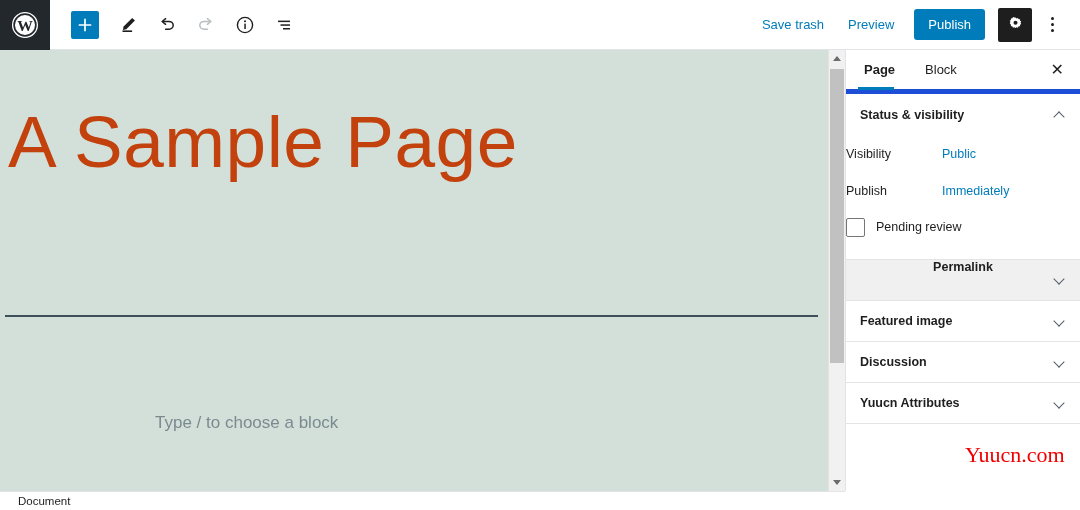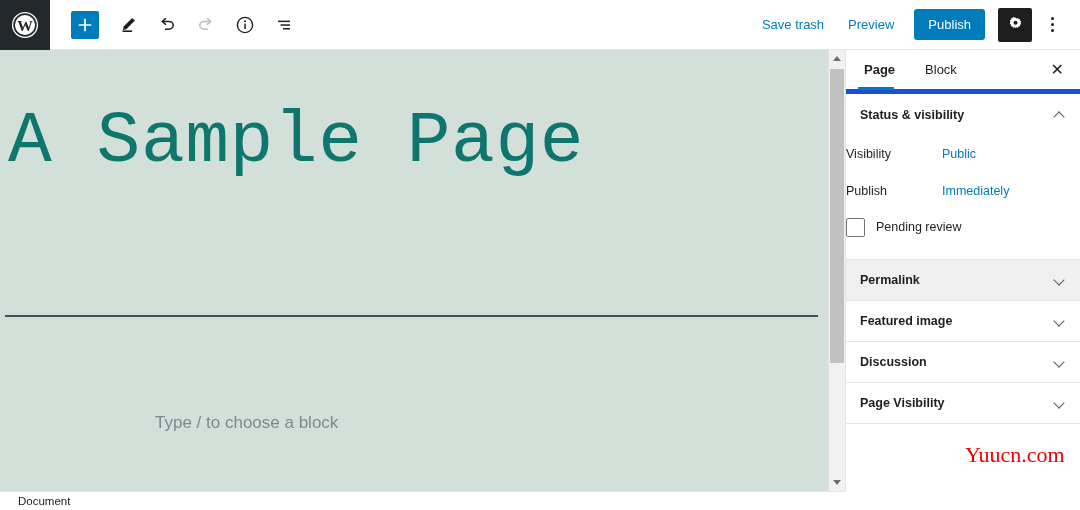--- a/index.html
+++ b/index.html
@@ -70,26 +70,26 @@
   .kebab-btn i { display: block; width: 3px; height: 3px; border-radius: 50%; background: #1e1e1e; }
 
   
   .canvas {
     position: absolute; top: 50px; left: 0; width: 828px; height: 441px;
     background: #d3e0da;
     overflow: hidden;
   }
   .post-title {
     position: absolute; left: 8px; top: 52px;
-    font-family: Liberation Mono, monospace;
+    font-family: Liberation Sans, sans-serif;
     font-weight: 100;
     font-size: 73px;
     line-height: 1.1;
     letter-spacing: 0.5px;
-    color: #0f766e;
+    color: #c2410c;
     white-space: nowrap;
   }
   .title-divider {
     position: absolute; left: 5px; top: 265px; width: 813px; height: 0;
     border-top: 2px solid #3d4f58;
   }
   .block-placeholder {
     position: absolute; left: 155px; top: 363px;
     font-family: "Liberation Sans", sans-serif;
     font-size: 17px; color: #7b8a8f;
@@ -142,21 +142,21 @@
   }
 
   .panel-head {
     height: 41px; display: flex; align-items: center;
     padding: 0 14px; cursor: pointer;
     font-size: 12.5px; font-weight: bold; color: #1e1e1e;
     border-bottom: 1px solid #e2e4e7;
     position: relative;
   }
   .panel-head .chev { margin-left: auto; color: #555d66; }
-  .panel-head.hover { background: #f0f0f0; }
+  .panel-head.hover { background: #f0f0f0; flex-direction: column; }
   .panel-head.open { border-bottom: none; }
 
   .panel-body { padding: 0 14px 14px 0; border-bottom: 1px solid #e2e4e7; }
   .row {
     display: flex; align-items: center; height: 37px;
     font-size: 12.5px; color: #1e1e1e;
   }
   .row .label { width: 96px; }
   .row .value {
     color: #007cba; background: none; border: none; cursor: pointer;
@@ -331,21 +331,21 @@
       <span>Featured image</span>
       <span class="chev"></span>
     </div>
 
     <div class="panel-head">
       <span>Discussion</span>
       <span class="chev"></span>
     </div>
 
     <div class="panel-head">
-      <span>Page Visibility</span>
+      <span>Yuucn Attributes</span>
       <span class="chev"></span>
     </div>
   </div>
 
   <div class="watermark">Yuucn.com</div>
 
   <div class="footer">
     <span class="crumb">Document</span>
   </div>
 

